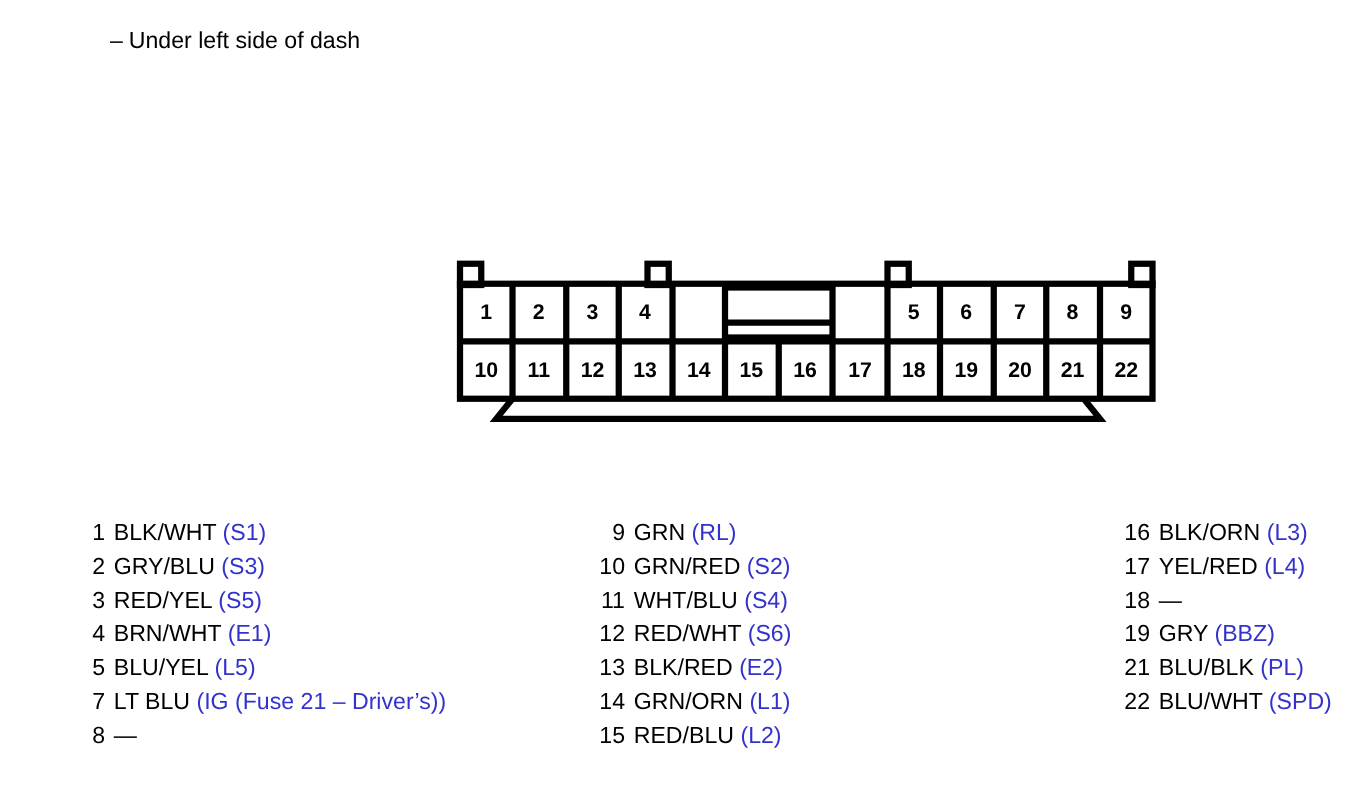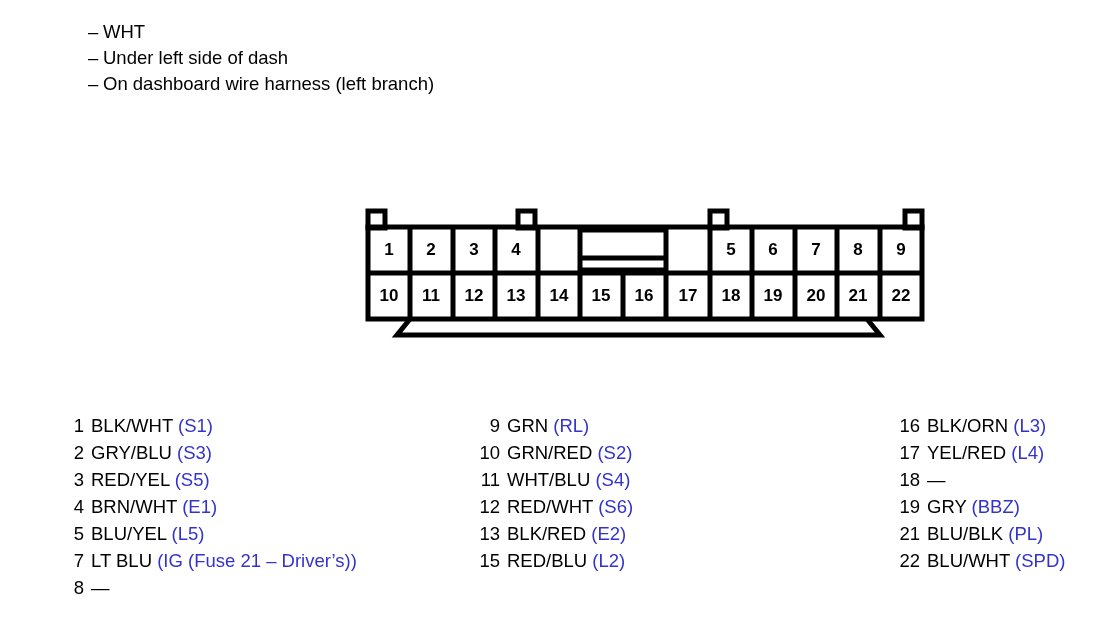--- a/index.html
+++ b/index.html
@@ -98,23 +98,21 @@
   }
   .pin-code {
     color: #3333cc;
   }
 </style>
 </head>
 <body>
 
 <div id="heading">
   <div id="bullets">
-    <div class="bullet"><span class="dash">–</span><span>WHT</span></div>
     <div class="bullet"><span class="dash">–</span><span>Under left side of dash</span></div>
-    <div class="bullet"><span class="dash">–</span><span>On dashboard wire harness (left branch)</span></div>
   </div>
 </div>
 
 <div id="connector-wrap">
   <svg id="connector-svg" width="585" height="140" viewBox="0 0 585 140">
     <g id="conn-graphics" fill="none" stroke="#000000" stroke-width="5" stroke-linejoin="miter">
 
       <rect x="13" y="11" width="17" height="17"></rect>
       <rect x="163" y="11" width="17" height="17"></rect>
       <rect x="355" y="11" width="17" height="17"></rect>
@@ -196,20 +194,21 @@
       <div class="pin-row"><span class="pin-no">5</span><span class="pin-wire">BLU/YEL</span> <span class="pin-code">(L5)</span></div>
       <div class="pin-row"><span class="pin-no">7</span><span class="pin-wire">LT BLU</span> <span class="pin-code">(IG (Fuse 21 – Driver’s))</span></div>
       <div class="pin-row"><span class="pin-no">8</span><span class="pin-wire">—</span></div>
     </div>
   <div class="pin-col" id="pin-col-1">
       <div class="pin-row"><span class="pin-no">9</span><span class="pin-wire">GRN</span> <span class="pin-code">(RL)</span></div>
       <div class="pin-row"><span class="pin-no">10</span><span class="pin-wire">GRN/RED</span> <span class="pin-code">(S2)</span></div>
       <div class="pin-row"><span class="pin-no">11</span><span class="pin-wire">WHT/BLU</span> <span class="pin-code">(S4)</span></div>
       <div class="pin-row"><span class="pin-no">12</span><span class="pin-wire">RED/WHT</span> <span class="pin-code">(S6)</span></div>
       <div class="pin-row"><span class="pin-no">13</span><span class="pin-wire">BLK/RED</span> <span class="pin-code">(E2)</span></div>
+      <div class="pin-row"><span class="pin-no">14</span><span class="pin-wire">GRN/ORN</span> <span class="pin-code">(L1)</span></div>
       <div class="pin-row"><span class="pin-no">15</span><span class="pin-wire">RED/BLU</span> <span class="pin-code">(L2)</span></div>
     </div>
   <div class="pin-col" id="pin-col-2">
       <div class="pin-row"><span class="pin-no">16</span><span class="pin-wire">BLK/ORN</span> <span class="pin-code">(L3)</span></div>
       <div class="pin-row"><span class="pin-no">17</span><span class="pin-wire">YEL/RED</span> <span class="pin-code">(L4)</span></div>
       <div class="pin-row"><span class="pin-no">18</span><span class="pin-wire">—</span></div>
       <div class="pin-row"><span class="pin-no">19</span><span class="pin-wire">GRY</span> <span class="pin-code">(BBZ)</span></div>
       <div class="pin-row"><span class="pin-no">21</span><span class="pin-wire">BLU/BLK</span> <span class="pin-code">(PL)</span></div>
       <div class="pin-row"><span class="pin-no">22</span><span class="pin-wire">BLU/WHT</span> <span class="pin-code">(SPD)</span></div>
     </div>

